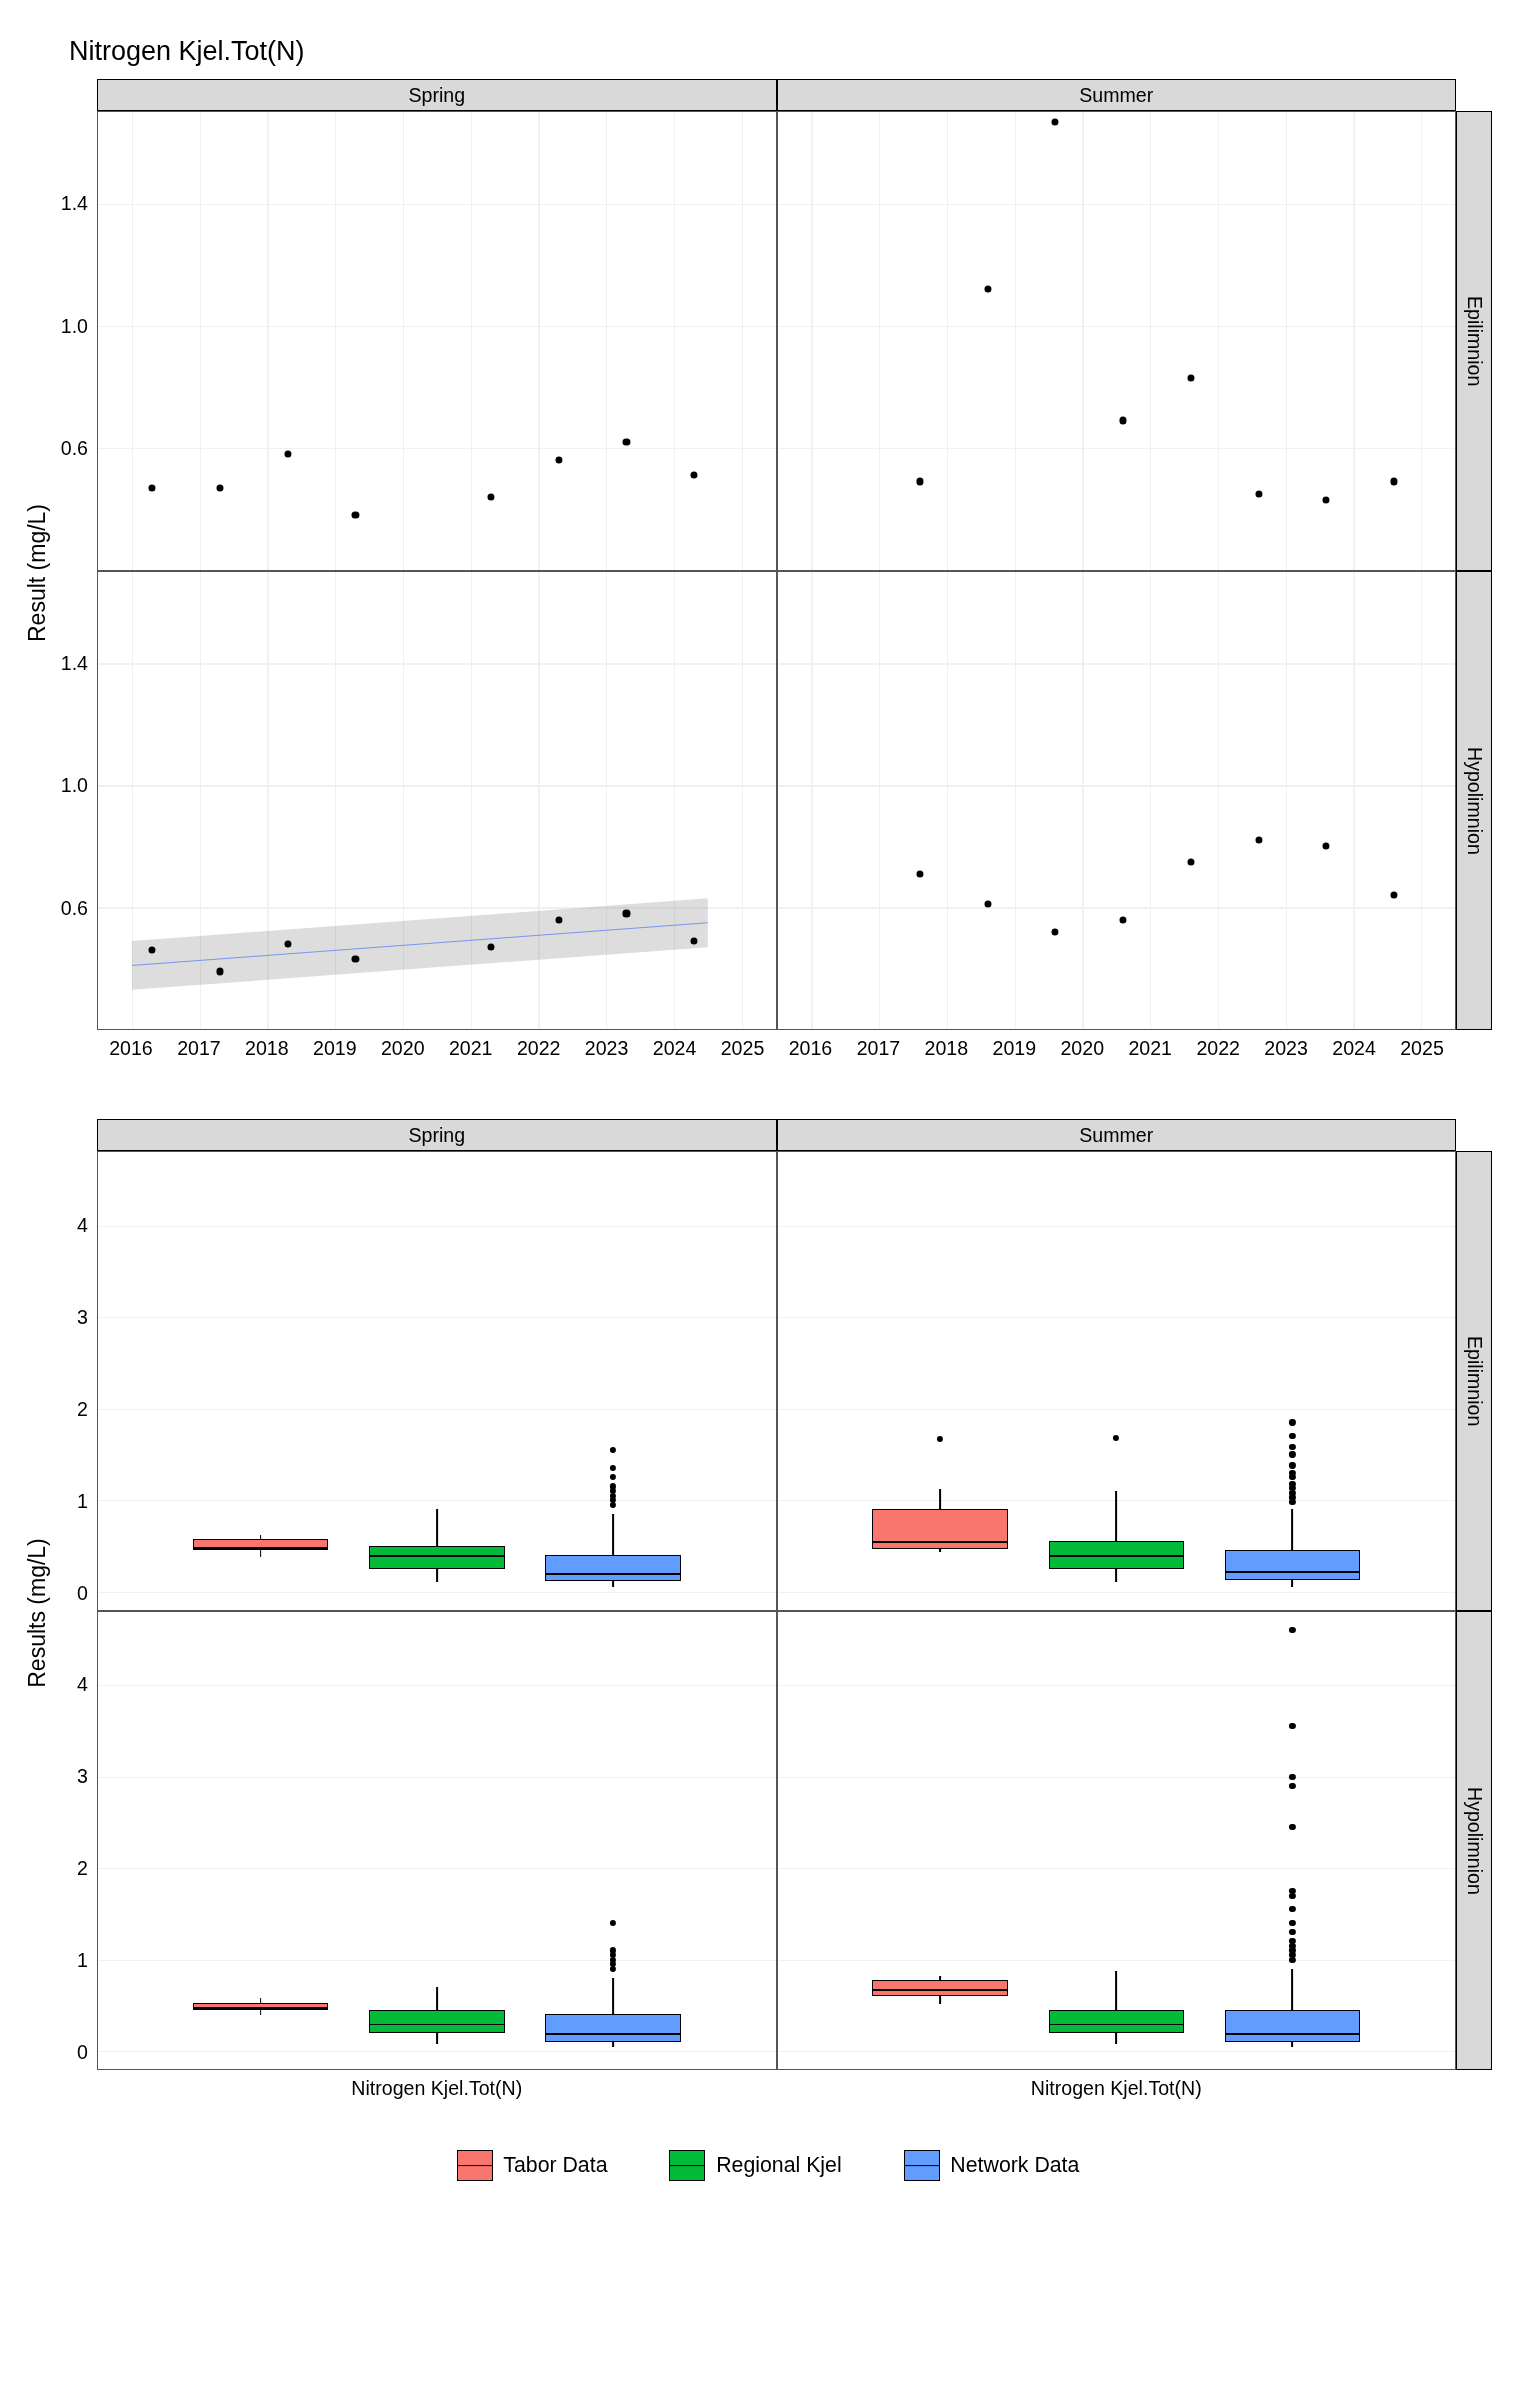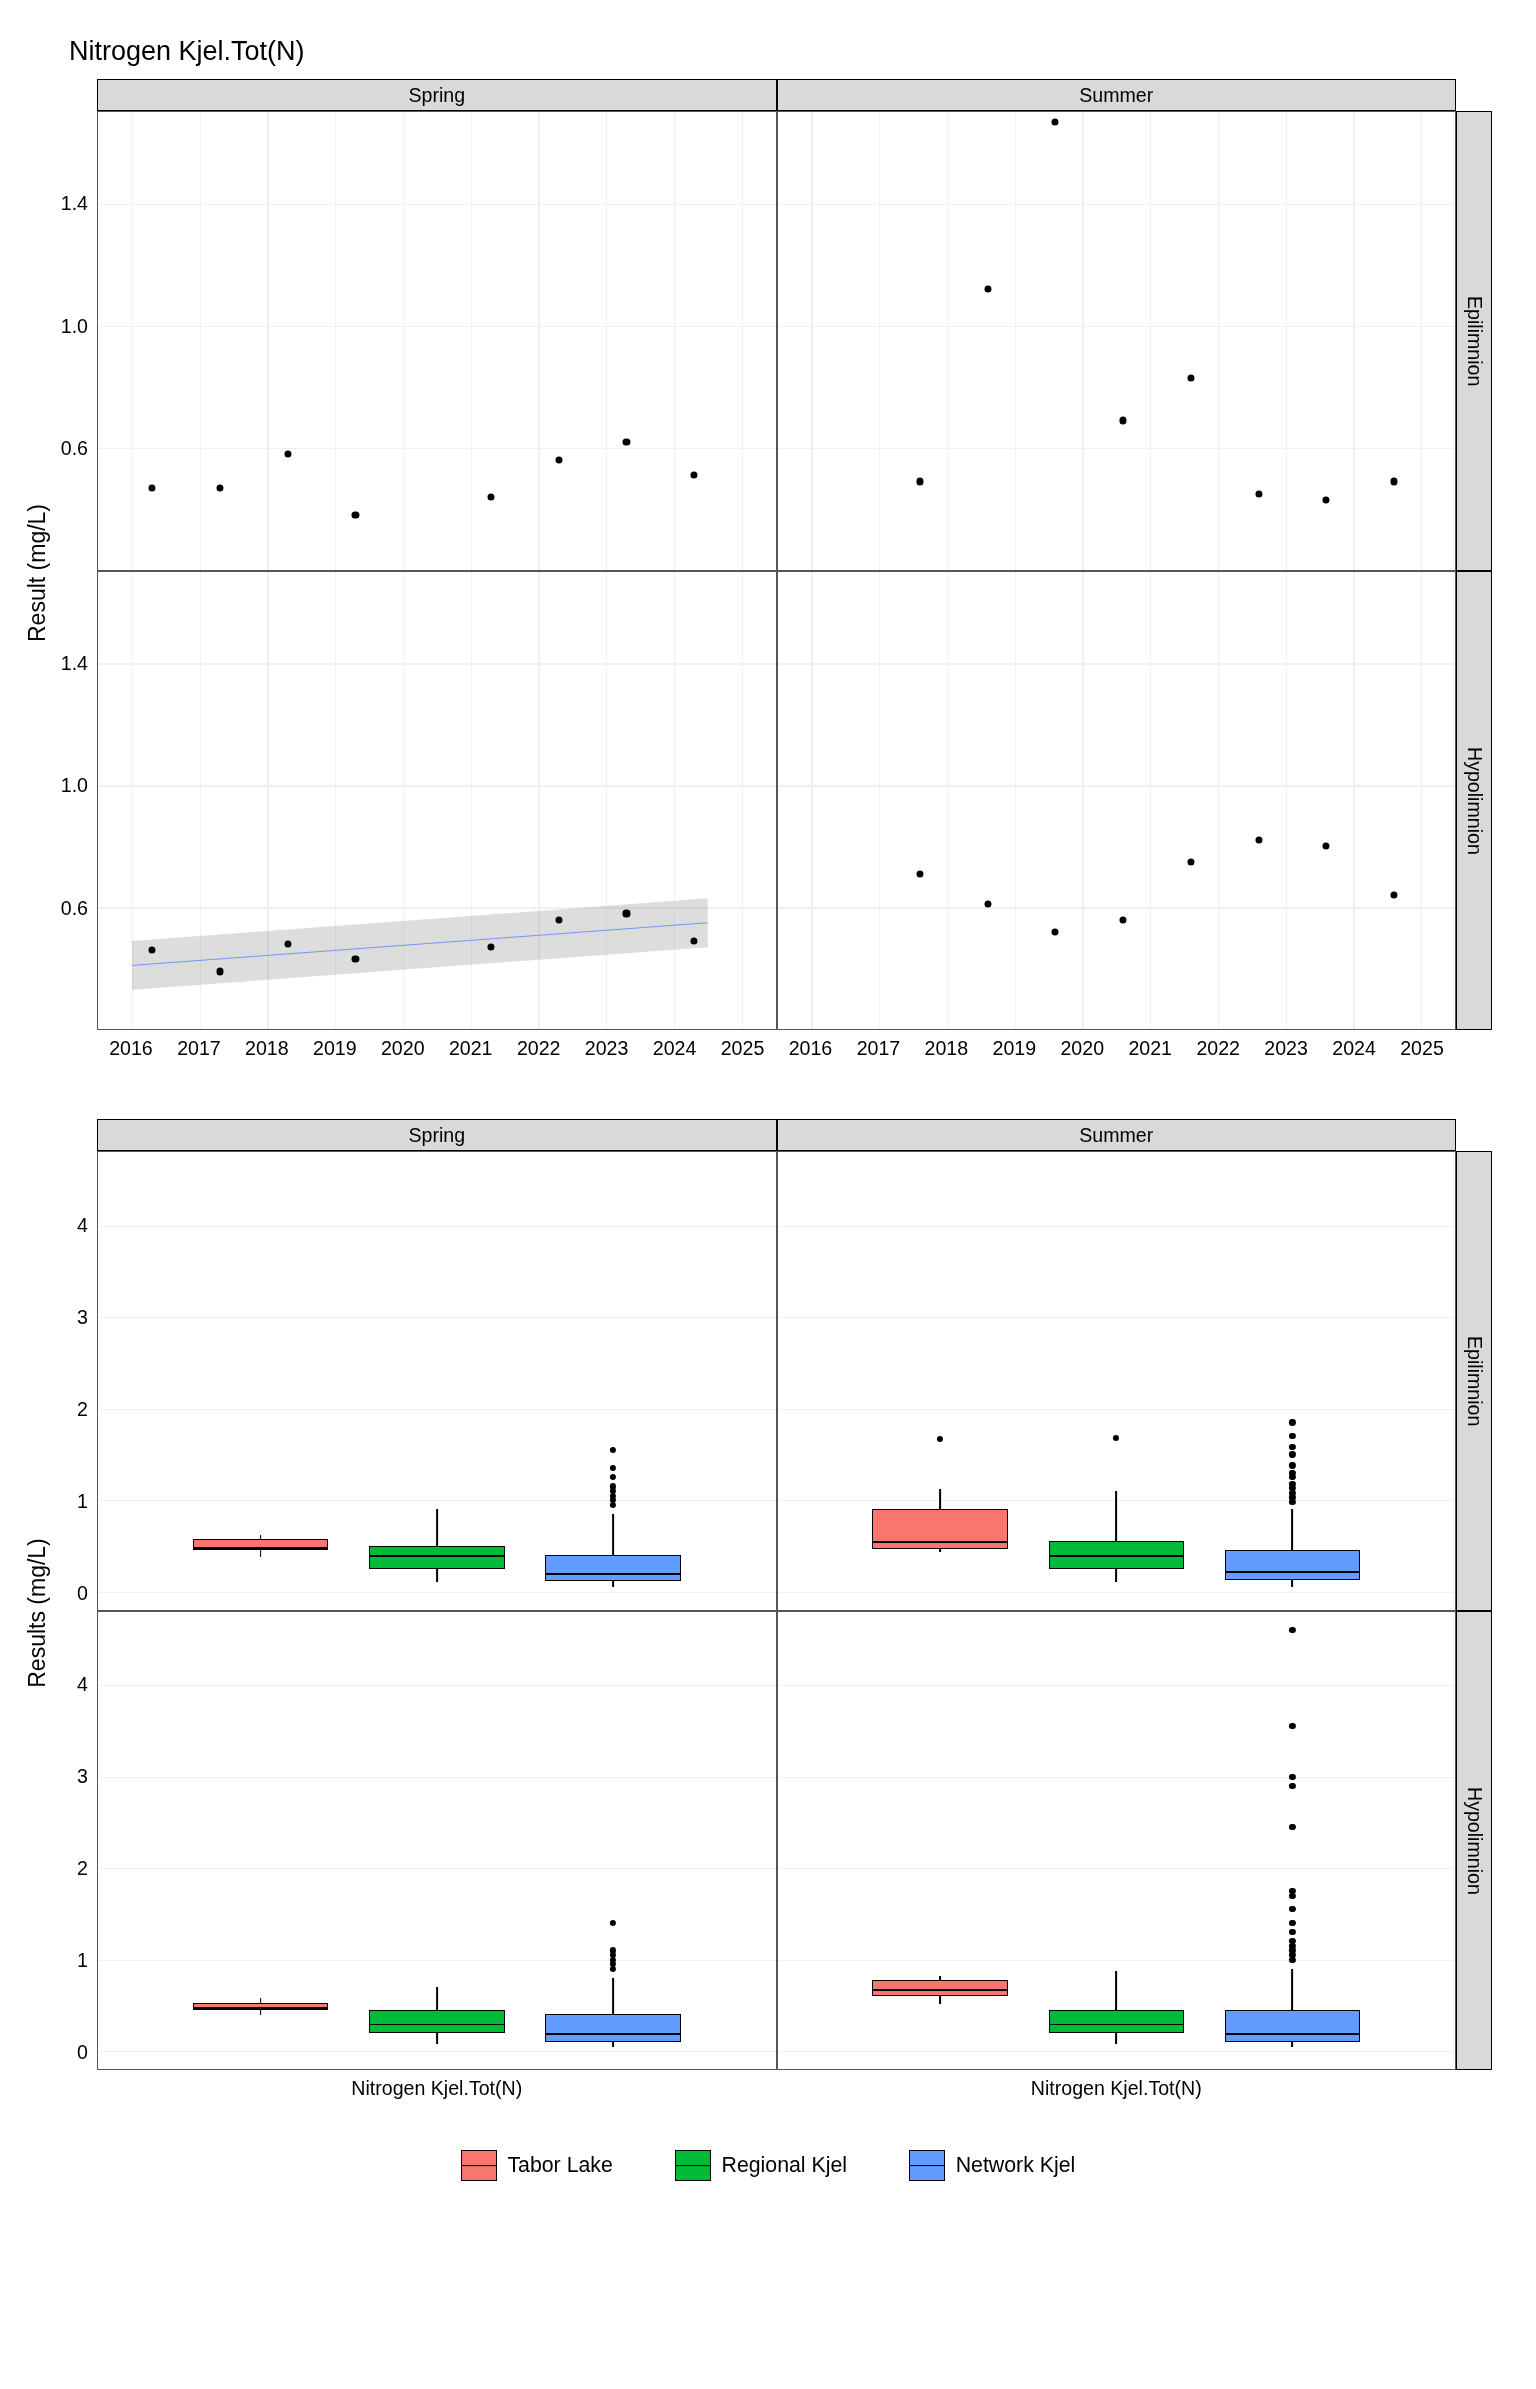--- a/index.html
+++ b/index.html
@@ -335,26 +335,26 @@
       <div class="x-ticks" id="xa-b-1">
           <span class="x-tick" style="left: 50%;">Nitrogen Kjel.Tot(N)</span>
         </div>
       <div></div>
     </div>
   </div>
 
   <div class="legend">
     <div class="legend-item">
       <div class="legend-box" style="background:#f8766d"></div>
-      <span>Tabor Lake</span>
+      <span>Tabor Data</span>
     </div>
     <div class="legend-item">
       <div class="legend-box" style="background:#00ba38"></div>
       <span>Regional Kjel</span>
     </div>
     <div class="legend-item">
       <div class="legend-box" style="background:#619cff"></div>
-      <span>Network Kjel</span>
+      <span>Network Data</span>
     </div>
   </div>
 
 </div>
 
 
 </body></html>

